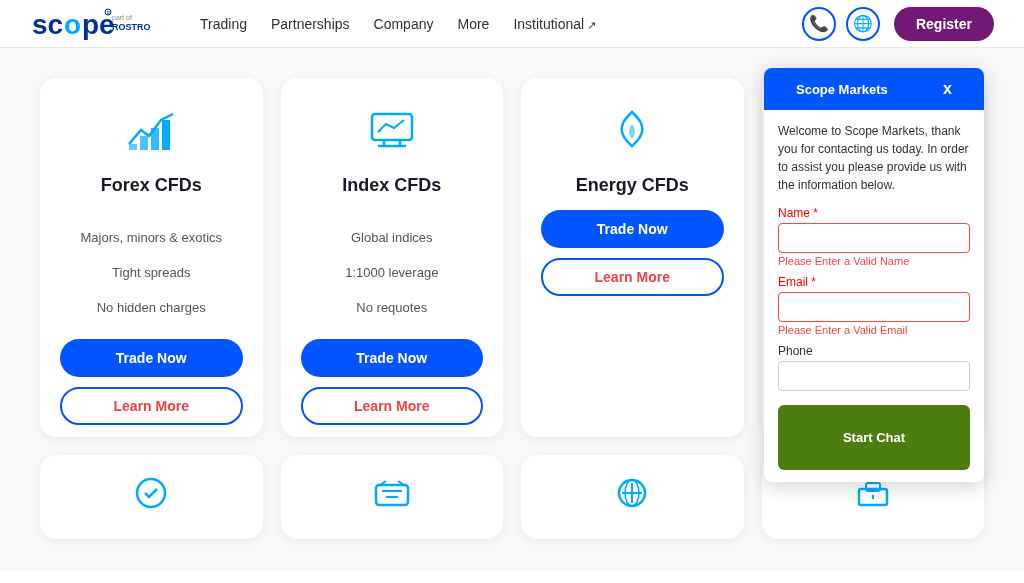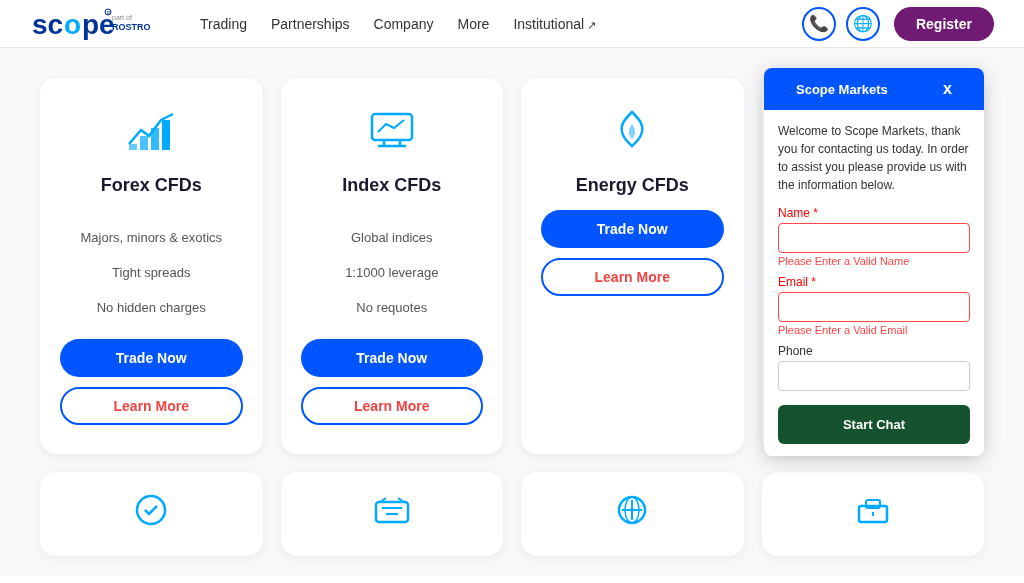--- a/index.html
+++ b/index.html
@@ -32,21 +32,21 @@
     
     main { padding: 30px 40px 20px; background: #f8f8fa; min-height: calc(583px - 60px); position: relative; }
 
     .page-title {
       text-align: center; font-size: 28px; font-weight: 700; color: #1a1a2e; margin-bottom: 30px;
     }
 
     .cards-row { display: flex; gap: 18px; margin-bottom: 18px; }
 
     .card {
-      background: #fff; border-radius: 16px; padding: 28px 20px 29px; flex: 1;
+      background: #fff; border-radius: 16px; padding: 28px 20px 12px; flex: 1;
       display: flex; flex-direction: column; align-items: center; text-align: center;
       box-shadow: 0 2px 8px rgba(0,0,0,0.06); min-width: 0;
     }
     .card-icon { font-size: 42px; color: #00aaff; margin-bottom: 16px; line-height: 1; }
     .card-title { font-size: 18px; font-weight: 700; color: #1a1a2e; margin-bottom: 14px; }
     .card-features { list-style: none; margin-bottom: 18px; }
     .card-features li { font-size: 13px; color: #555; margin-bottom: 6px; margin-top: 20px; }
     .btn-trade-now {
       background: #0055ff; color: #fff; border: none; padding: 11px 0; width: 100%;
       border-radius: 24px; cursor: pointer; font-size: 14px; font-weight: 600; margin-bottom: 10px;
@@ -82,21 +82,21 @@
     .chat-field { margin-bottom: 8px; }
     .chat-label { font-size: 12px; color: #333; margin-bottom: 3px; display: block; }
     .chat-label span { color: red; }
     .chat-input {
       width: 100%; border: 1.5px solid #f44; border-radius: 4px; padding: 7px 8px;
       font-size: 12px; outline: none;
     }
     .chat-input.normal { border-color: #ccc; }
     .chat-error { color: #f44; font-size: 11px; margin-top: 2px; }
     .btn-start-chat {
-      background: #14532d; color: #fff; border: none; width: 100%; padding: 12px;
+      background: #4d7c0f; color: #fff; border: none; width: 100%; padding: 25px;
       border-radius: 6px; cursor: pointer; font-size: 13px; font-weight: 600; margin-top: 6px;
     }
 
     
     .icon-forex { color: #00aaff; }
     .icon-index { color: #00aaff; }
     .icon-energy { color: #00aaff; }
     .icon-metal { color: #00aaff; }
 
     svg { display: inline-block; }

